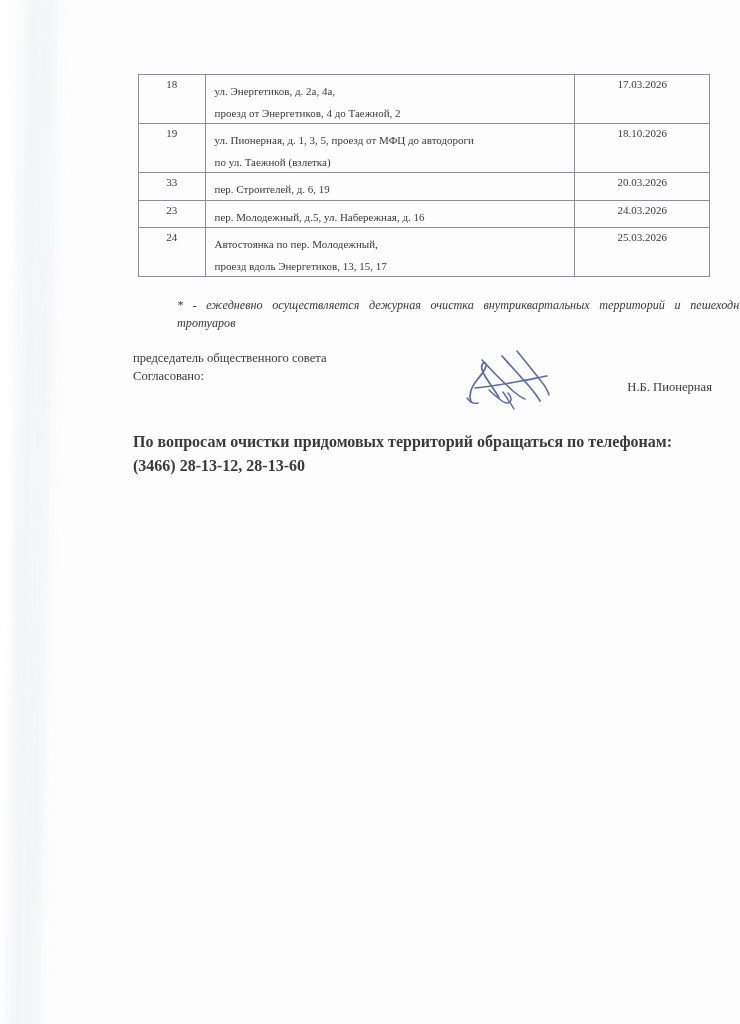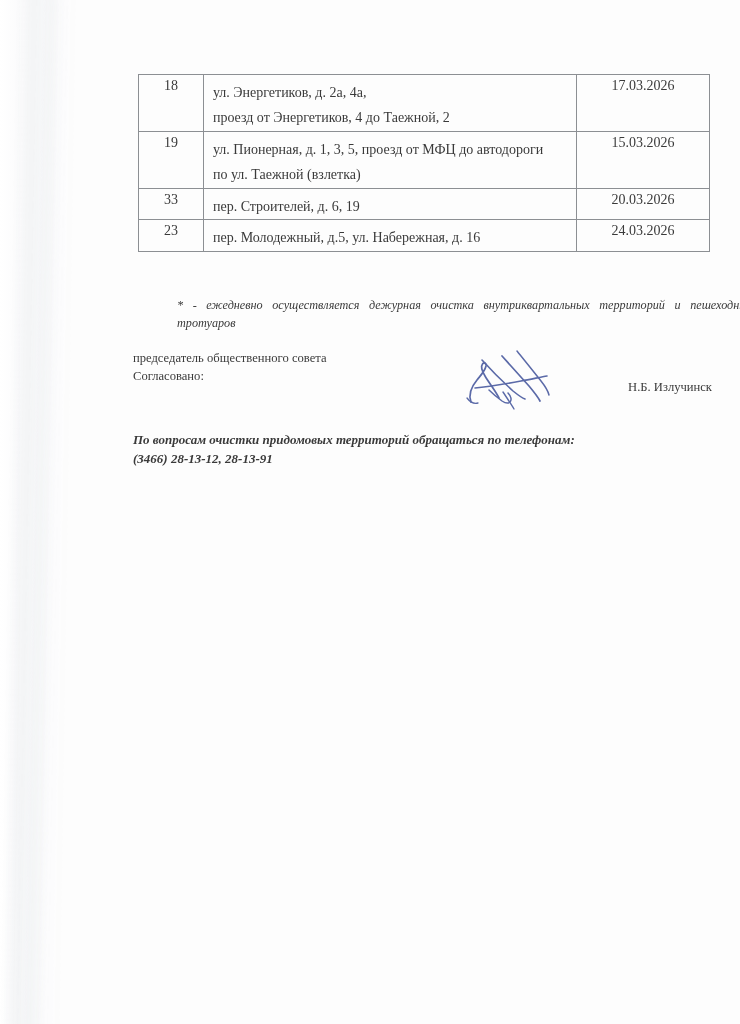--- a/index.html
+++ b/index.html
@@ -67,21 +67,21 @@
     pointer-events: none;
   }
 
   
   .schedule-table {
     position: absolute;
     left: 138px;
     top: 74px;
     width: 572px;
     border-collapse: collapse;
-    font-size: 14px;
+    font-size: 11px;
     line-height: 1.32;
   }
   .schedule-table td {
     border: 1px solid #8c8f93;
     padding: 0;
     vertical-align: top;
   }
   .col-num {
     width: 69px;
     text-align: center;
@@ -148,24 +148,23 @@
     width: 110px;
     height: 66px;
     pointer-events: none;
   }
 
   
   .contacts {
     position: absolute;
     left: 133px;
     top: 430px;
-    font-size: 13px;
+    font-size: 16px;
     font-weight: bold;
     line-height: 1.48;
-    font-style: italic;
   }
   .contacts .line {
     display: block;
     white-space: nowrap;
   }
 </style>
 </head>
 <body>
 
 <div class="page">
@@ -183,35 +182,43 @@
           <span class="addr-line">проезд от Энергетиков, 4 до Таежной, 2</span>
         </td>
         <td class="col-date">17.03.2026</td>
       </tr>
       <tr>
         <td class="col-num">19</td>
         <td class="col-addr">
           <span class="addr-line">ул. Пионерная, д. 1, 3, 5, проезд от МФЦ до автодороги</span>
           <span class="addr-line">по ул. Таежной (взлетка)</span>
         </td>
-        <td class="col-date">15.03.2026</td>
+        <td class="col-date">18.10.2026</td>
       </tr>
       <tr>
         <td class="col-num">33</td>
         <td class="col-addr">
           <span class="addr-line">пер. Строителей, д. 6, 19</span>
         </td>
         <td class="col-date">20.03.2026</td>
       </tr>
       <tr>
         <td class="col-num">23</td>
         <td class="col-addr">
           <span class="addr-line">пер. Молодежный, д.5, ул. Набережная, д. 16</span>
         </td>
         <td class="col-date">24.03.2026</td>
+      </tr>
+      <tr>
+        <td class="col-num">24</td>
+        <td class="col-addr">
+          <span class="addr-line">Автостоянка по пер. Молодежный,</span>
+          <span class="addr-line">проезд вдоль Энергетиков, 13, 15, 17</span>
+        </td>
+        <td class="col-date">25.03.2026</td>
       </tr>
     </tbody>
   </table>
 
   <div class="footnote">
     <span>* - ежедневно осуществляется дежурная очистка внутриквартальных территорий и пешеходных тротуаров</span>
   </div>
 
   <div class="approval">
     <span class="line">председатель общественного совета</span>
@@ -224,20 +231,20 @@
       <path d="M27,14 C36,24 48,36 58,45 C63,49 67,52 70,53" stroke-width="1.6"></path>
       <path d="M47,10 C56,20 66,31 74,40 C79,46 83,51 85,55" stroke-width="1.7"></path>
       <path d="M62,5 C70,15 79,26 86,35 C90,40 93,45 94,49" stroke-width="1.5"></path>
       <path d="M20,42 C33,41 50,38 66,35 C77,33 86,31 92,30" stroke-width="1.6"></path>
       <path d="M34,44 C38,48 43,52 47,55 C50,57 53,58 55,56 C57,54 56,50 53,47" stroke-width="1.5"></path>
       <path d="M48,46 C52,52 56,58 59,63" stroke-width="1.4"></path>
       <path d="M12,52 C15,56 19,58 23,57" stroke-width="1.3"></path>
     </g>
   </svg>
 
-  <div class="signer-name">Н.Б. Излучинск</div>
+  <div class="signer-name">Н.Б. Пионерная</div>
 
   <div class="contacts">
     <span class="line">По вопросам очистки придомовых территорий обращаться по телефонам:</span>
-    <span class="line">(3466) 28-13-12, 28-13-91</span>
+    <span class="line">(3466) 28-13-12, 28-13-60</span>
   </div>
 
 </div>
 
 </body></html>

